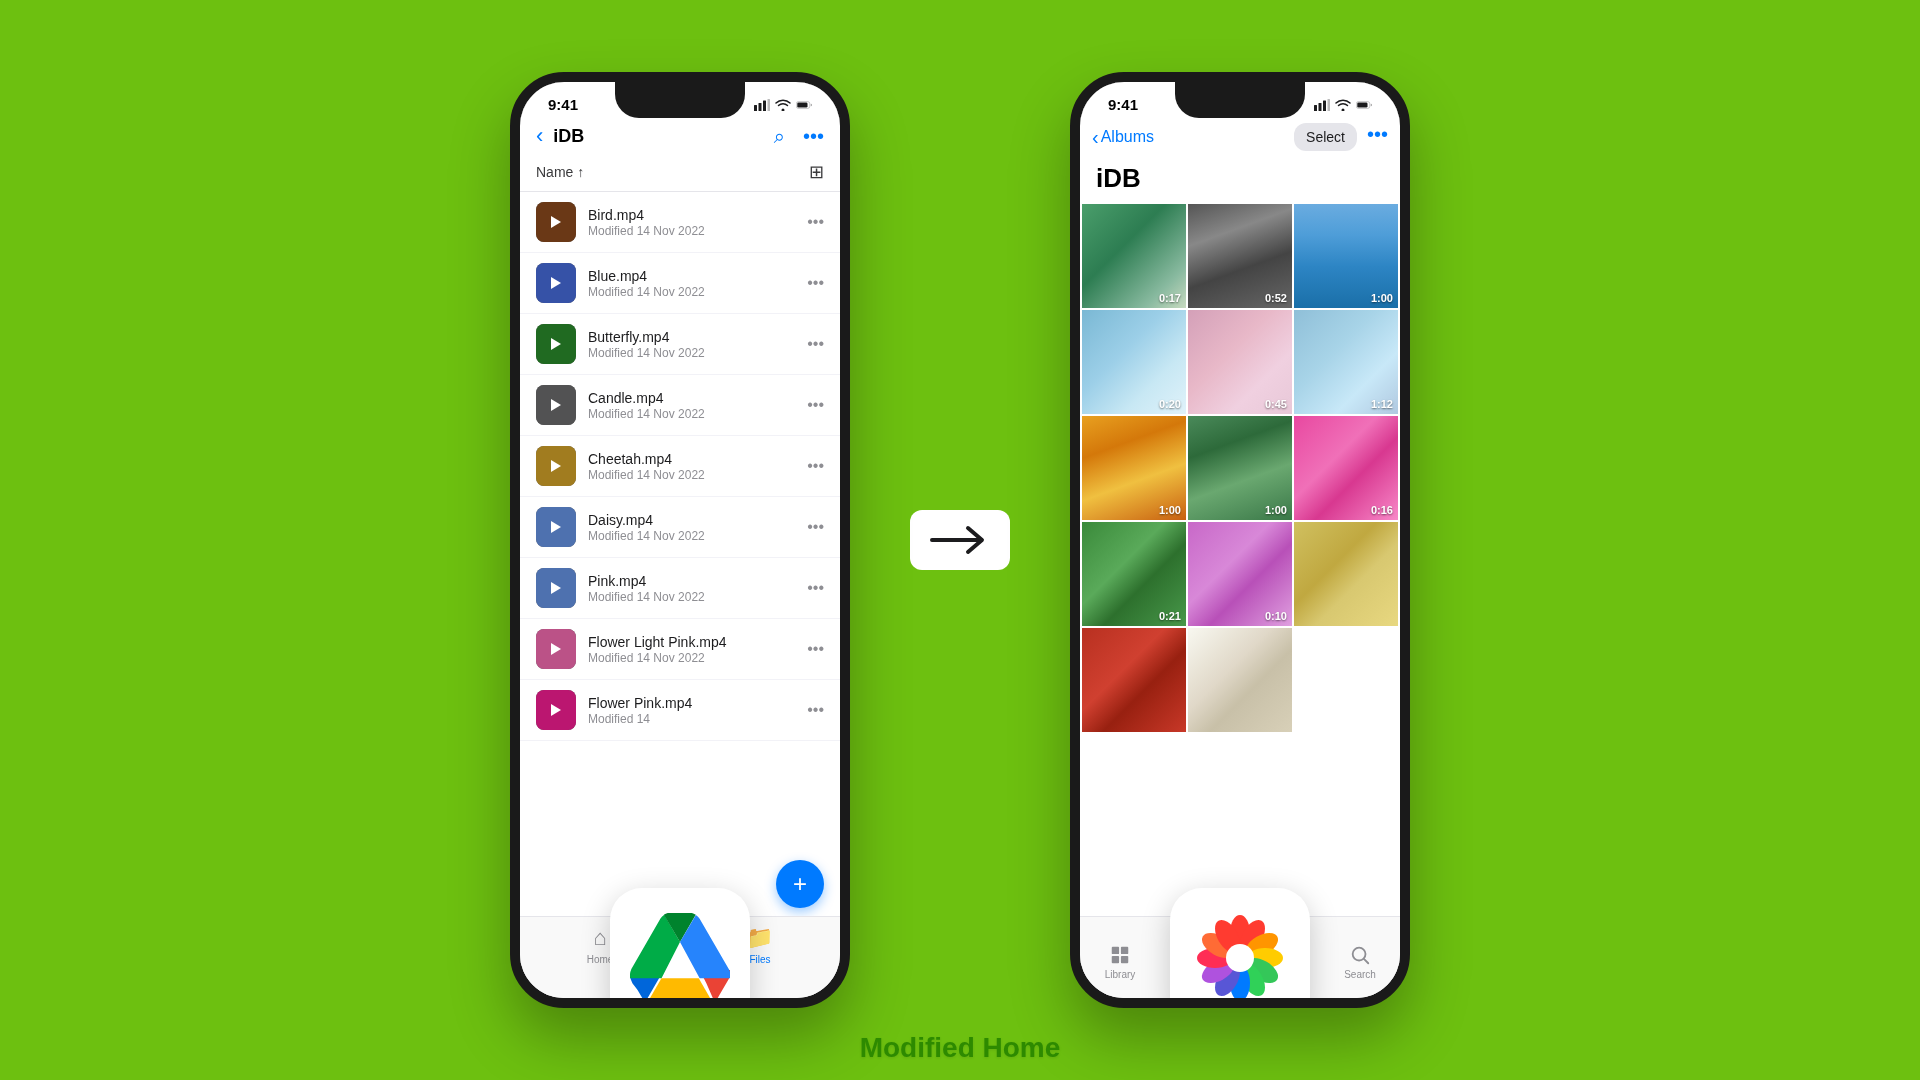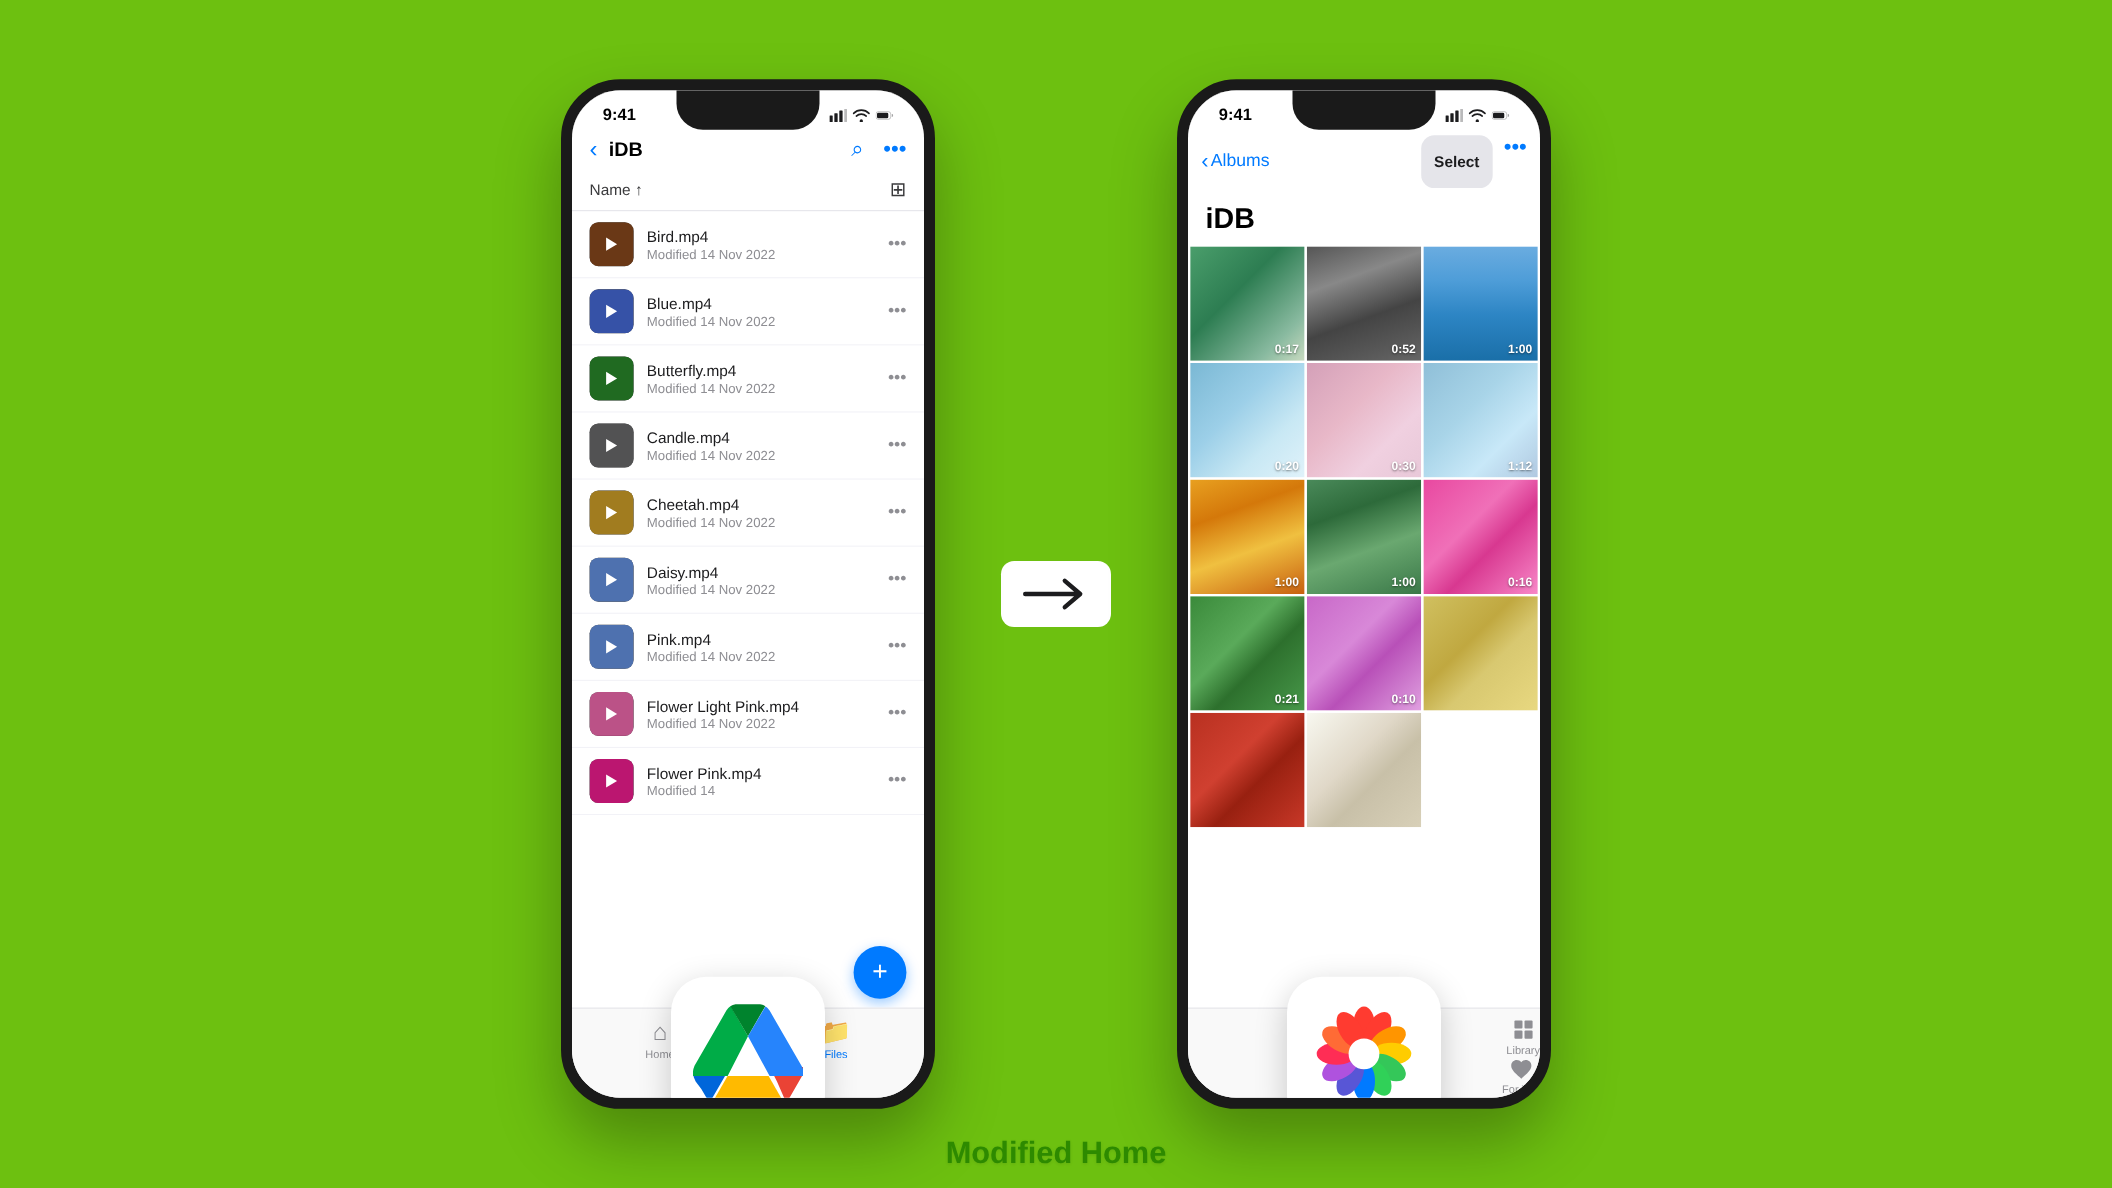--- a/index.html
+++ b/index.html
@@ -200,23 +200,23 @@
       font-size: 16px;
       display: flex;
       align-items: center;
       gap: 2px;
     }
     .albums-back-chevron { font-size: 20px; }
     .albums-actions { display: flex; gap: 10px; margin-left: auto; }
     .albums-select {
       background: #e5e5ea;
       border-radius: 12px;
-      padding: 16px 12px;
+      padding: 6px 12px;
       font-size: 14px;
-      font-weight: 700;
+      font-weight: 400;
       color: #1c1c1e;
     }
     .albums-more { color: #007aff; font-size: 20px; }
 
     .album-title {
       font-size: 26px;
       font-weight: 700;
       padding: 4px 16px 10px;
     }
 
@@ -265,23 +265,22 @@
     .p15 { background: linear-gradient(135deg, #f8f8f0 0%, #e0d8c8 40%, #c8c0a8 60%, #d8d0b8 100%); }
 
     
     .photos-tab-bar {
       position: absolute;
       bottom: 0; left: 0; right: 0;
       height: 82px;
       background: rgba(249,249,249,0.95);
       border-top: 1px solid #e5e5ea;
       display: flex;
-      align-items: flex-end;
+      align-items: center;
       padding-top: 8px;
-      flex-direction: column;
     }
     .photos-tab-item {
       flex: 1;
       display: flex;
       flex-direction: column;
       align-items: center;
       gap: 3px;
       font-size: 10px;
       color: #8e8e93;
     }
@@ -571,21 +570,21 @@
         <div class="photo-cell">
           <div class="photo-cell-inner p3"></div>
           <span class="photo-duration">1:00</span>
         </div>
         <div class="photo-cell">
           <div class="photo-cell-inner p4"></div>
           <span class="photo-duration">0:20</span>
         </div>
         <div class="photo-cell">
           <div class="photo-cell-inner p5"></div>
-          <span class="photo-duration">0:30</span>
+          <span class="photo-duration">0:45</span>
         </div>
         <div class="photo-cell">
           <div class="photo-cell-inner p6"></div>
           <span class="photo-duration">1:12</span>
         </div>
         <div class="photo-cell">
           <div class="photo-cell-inner p7"></div>
           <span class="photo-duration">1:00</span>
         </div>
         <div class="photo-cell">

